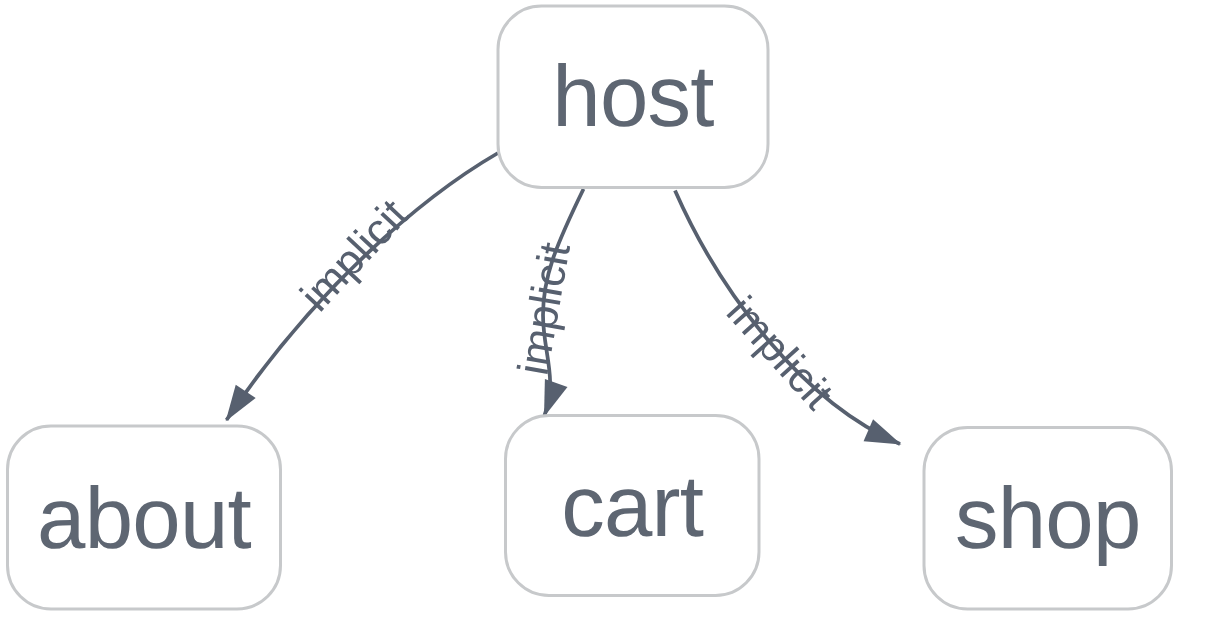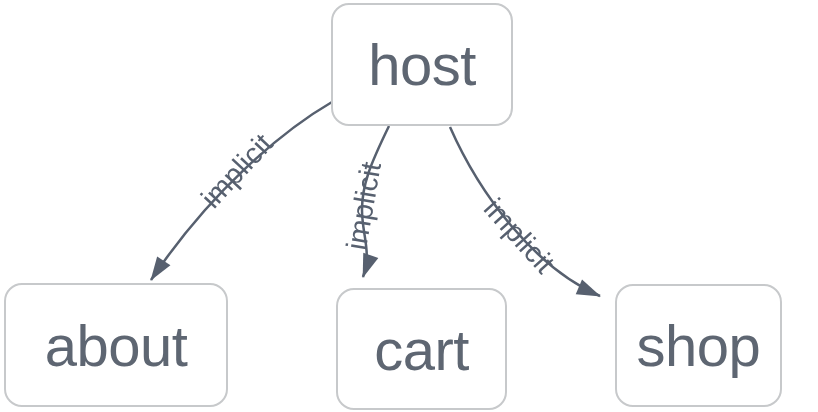--- a/index.html
+++ b/index.html
@@ -24,32 +24,32 @@
   .edge {
     fill: none;
     stroke: #57606f;
     stroke-width: 2.5;
   }
   .node {
     position: absolute;
     box-sizing: border-box;
     background: #ffffff;
     border: 2.5px solid #c7c9cb;
-    border-radius: 18px;
+    border-radius: 30px;
     display: flex;
     align-items: center;
     justify-content: center;
     color: #5e6672;
     font-size: 58px;
     letter-spacing: -0.5px;
     cursor: pointer;
   }
   .node-host  { left: 331px; top: 3px;   width: 182px; height: 123px; }
-  .node-about { left: 4px;   top: 283px; width: 224px; height: 124px; }
-  .node-cart  { left: 336px; top: 288px; width: 171px; height: 122px; }
+  .node-about { left: 4px;   top: 283px; width: 184px; height: 124px; }
+  .node-cart  { left: 336px; top: 276px; width: 171px; height: 122px; }
   .node-shop  { left: 615px; top: 284px; width: 167px; height: 123px; }
   .edge-label {
     position: absolute;
     color: #57606f;
     font-size: 29px;
     white-space: nowrap;
     transform: translate(-50%, -50%) rotate(var(--rot, 0deg));
     transform-origin: center center;
     pointer-events: none;
   }

